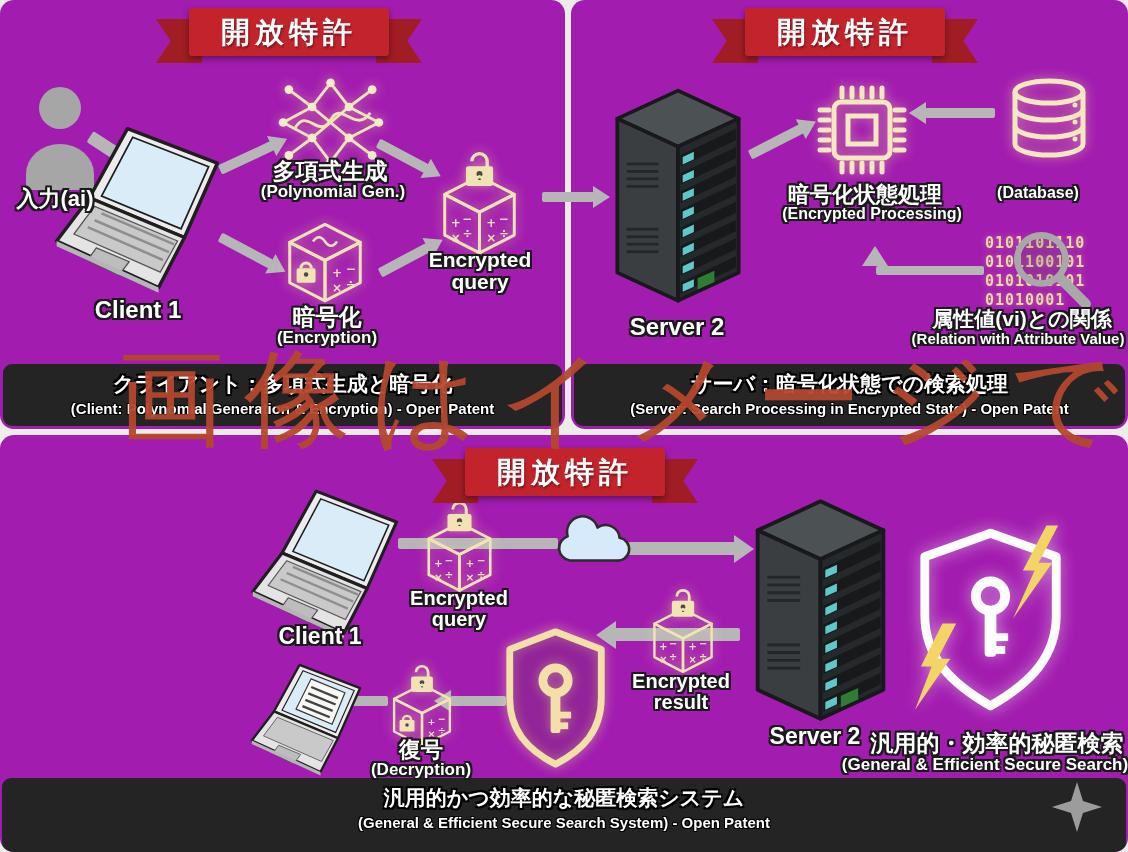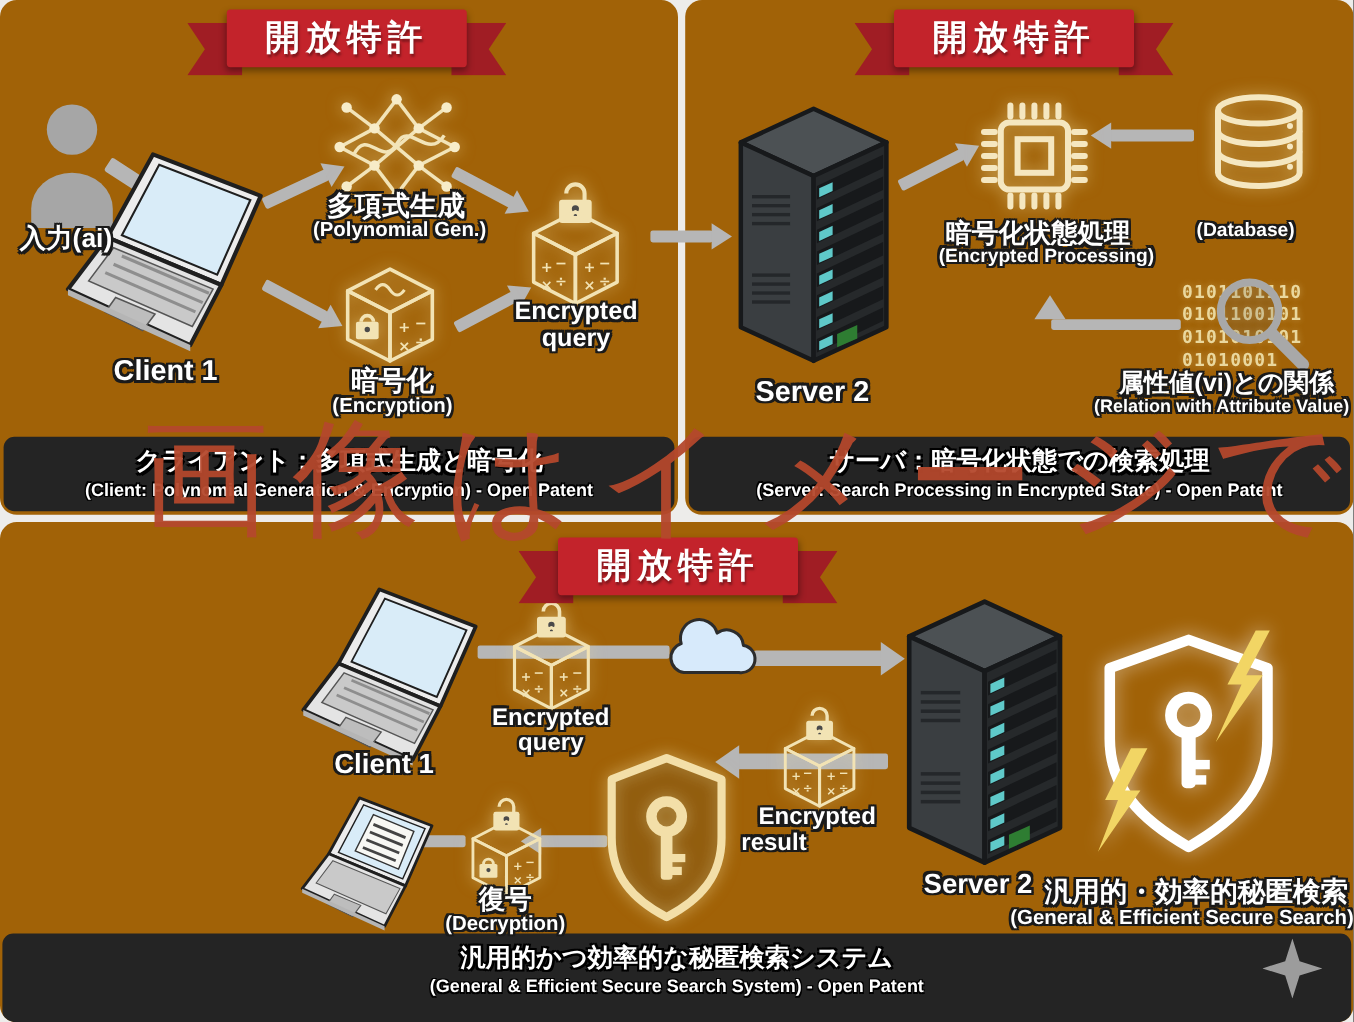--- a/index.html
+++ b/index.html
@@ -1,18 +1,18 @@
 <!DOCTYPE html>
 <html><head>
 <meta charset="utf-8">
 <style>
   html,body{margin:0;padding:0;background:#222;}
   #stage{position:relative;width:1128px;height:852px;background:#edecea;overflow:hidden;
          font-family:"Liberation Sans",sans-serif;}
-  .panel{position:absolute;background:#a16207;border-radius:14px;overflow:hidden;}
+  .panel{position:absolute;background:#a21caf;border-radius:14px;overflow:hidden;}
   #panel-client{left:0;top:0;width:565px;height:429px;}
   #panel-server{left:571px;top:0;width:557px;height:429px;}
   #panel-system{left:0;top:435px;width:1128px;height:417px;}
 
   .caption{position:absolute;left:3px;right:3px;bottom:3px;height:62px;background:#242424;
            border-radius:9px;text-align:center;padding-top:6px;z-index:2;box-sizing:border-box;}
   .caption .jp{font-size:21px;font-weight:bold;color:#fff;
       text-shadow:-2px -2px 0 #000,2px -2px 0 #000,-2px 2px 0 #000,2px 2px 0 #000,0 2px 0 #000,0 -2px 0 #000;}
   .caption .en{font-size:15px;font-weight:bold;color:#fff;margin-top:2px;
       text-shadow:-1px -1px 0 #000,1px -1px 0 #000,-1px 1px 0 #000,1px 1px 0 #000;}
@@ -399,21 +399,21 @@
           <text x="30" y="91">−</text>
         <text x="16" y="113">×</text>
           <text x="30" y="109">÷</text>
         <text x="58" y="95">+</text>
           <text x="73" y="91">−</text>
         <text x="58" y="113">×</text>
           <text x="73" y="109">÷</text>
       </g>
     </svg>
     <div class="lbl s20" style="left:681px;top:235px">Encrypted</div>
-    <div class="lbl s20" style="left:645px;top:256px">result</div>
+    <div class="lbl s20" style="left:681px;top:256px">result</div>
 
     <svg class="icon glow" style="left:500px;top:190px;width:112px;height:148px" viewBox="0 0 115 150">
       <path d="M57,6 L104,24 V74 C104,107 86,127 57,142 C28,127 10,107 10,74 V24 Z" fill="rgba(0,0,0,0.12)" stroke="#f3dfa8" stroke-width="7" stroke-linejoin="round"></path>
       <circle cx="57" cy="56" r="13" fill="none" stroke="#f3dfa8" stroke-width="9"></circle>
       <rect x="52" y="68" width="10" height="42" rx="3" fill="#f3dfa8"></rect>
       <rect x="60" y="88" width="13" height="7" fill="#f3dfa8"></rect>
       <rect x="60" y="99" width="10" height="7" fill="#f3dfa8"></rect>
     </svg>
 
     <div class="arrow rev" style="left:450px;top:261px;width:56px"></div>

